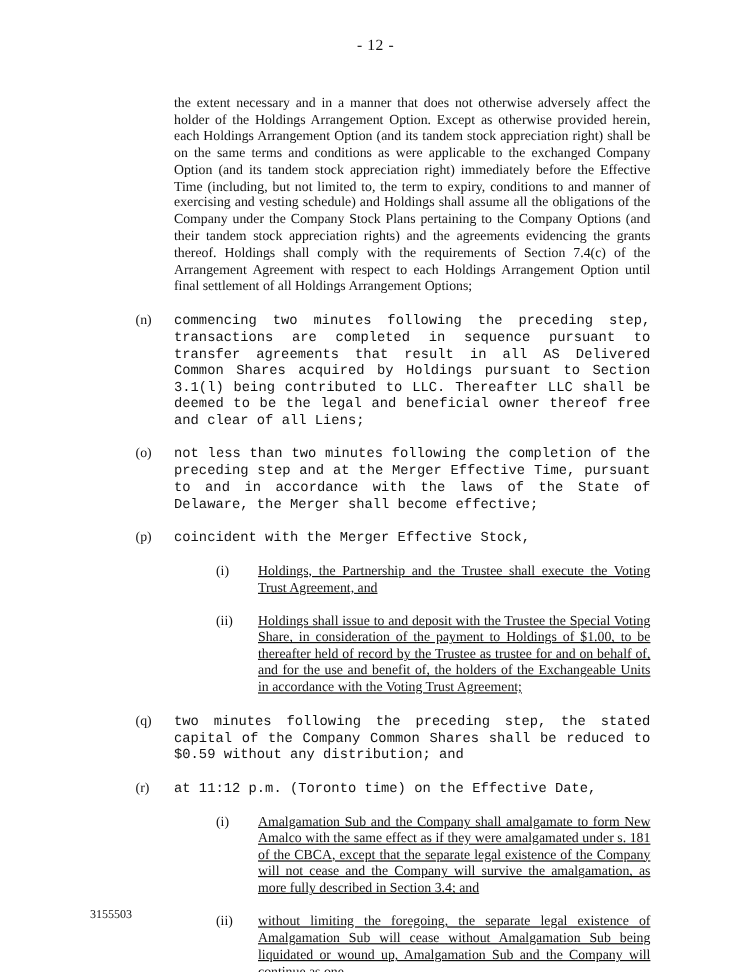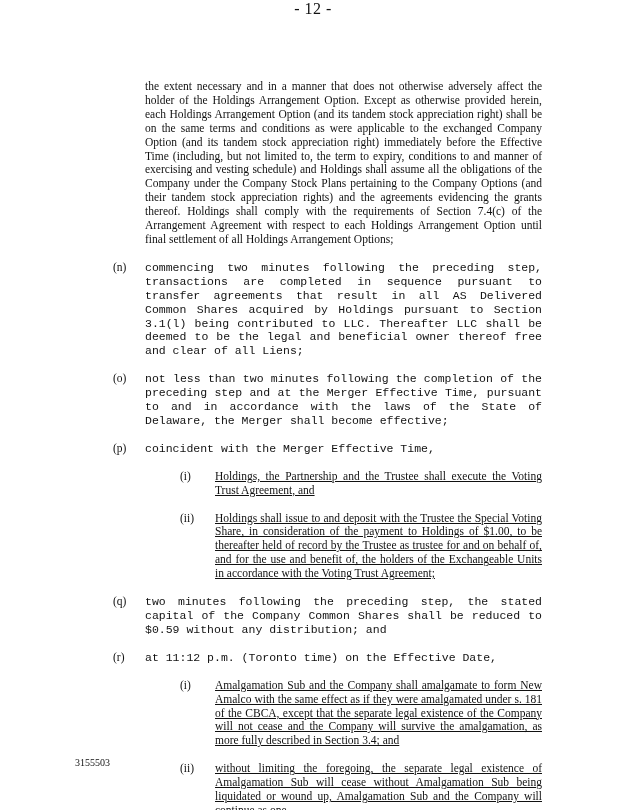--- a/index.html
+++ b/index.html
@@ -12,21 +12,22 @@
     width: 626px;
     height: 810px;
     background: #ffffff;
     font-family: "Liberation Serif", "DejaVu Serif", serif;
     color: #111111;
     overflow: hidden;
     box-sizing: border-box;
   }
   .page-number {
     text-align: center;
-    font-size: 16px;
+    padding-top: 30px;
+    font-size: 13px;
     letter-spacing: 0.5px;
   }
   .content {
     position: absolute;
     top: 80px;
     left: 113px;
     width: 429px;
     font-size: 11.5px;
     line-height: 13.9px;
   }
@@ -85,21 +86,21 @@
       <span class="text">commencing two minutes following the preceding step, transactions are completed in sequence pursuant to transfer agreements that result in all AS Delivered Common Shares acquired by Holdings pursuant to Section 3.1(l) being contributed to LLC.  Thereafter LLC shall be deemed to be the legal and beneficial owner thereof free and clear of all Liens;</span>
     </div>
 
     <div class="item">
       <span class="label">(o)</span>
       <span class="text">not less than two minutes following the completion of the preceding step and at the Merger Effective Time, pursuant to and in accordance with the laws of the State of Delaware, the Merger shall become effective;</span>
     </div>
 
     <div class="item">
       <span class="label">(p)</span>
-      <span class="text">coincident with the Merger Effective Time,</span>
+      <span class="text">coincident with the Merger Effective Stock,</span>
     </div>
 
     <div class="subitems">
       <div class="subitem">
         <span class="label">(i)</span>
         <span class="text">Holdings, the Partnership and the Trustee shall execute the Voting Trust Agreement, and</span>
       </div>
       <div class="subitem" style="margin-bottom:14px;">
         <span class="label">(ii)</span>
         <span class="text">Holdings shall issue to and deposit with the Trustee the Special Voting Share, in consideration of the payment to Holdings of $1.00, to be thereafter held of record by the Trustee as trustee for and on behalf of, and for the use and benefit of, the holders of the Exchangeable Units in accordance with the Voting Trust Agreement;</span>

